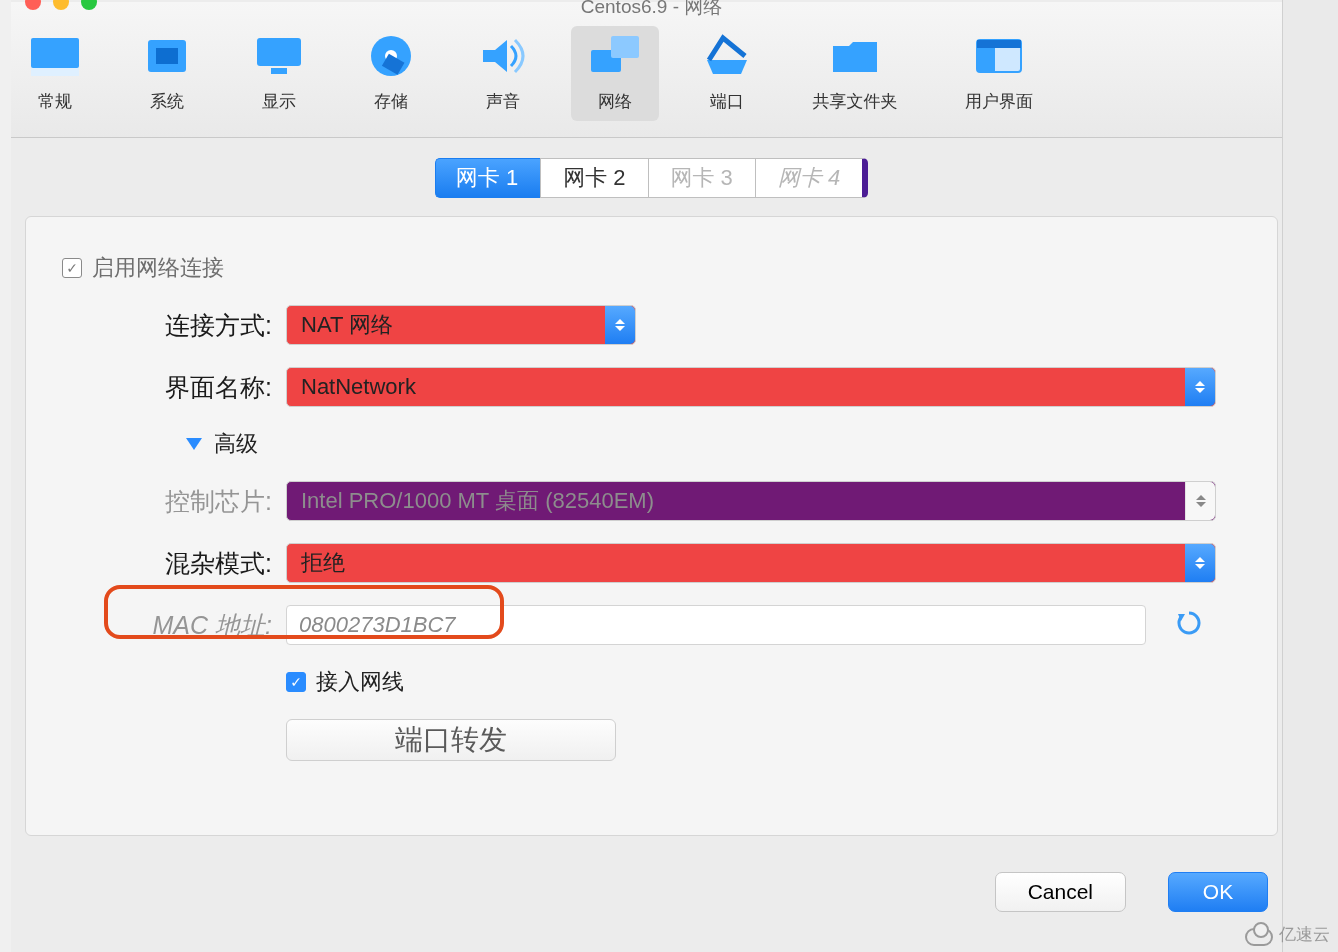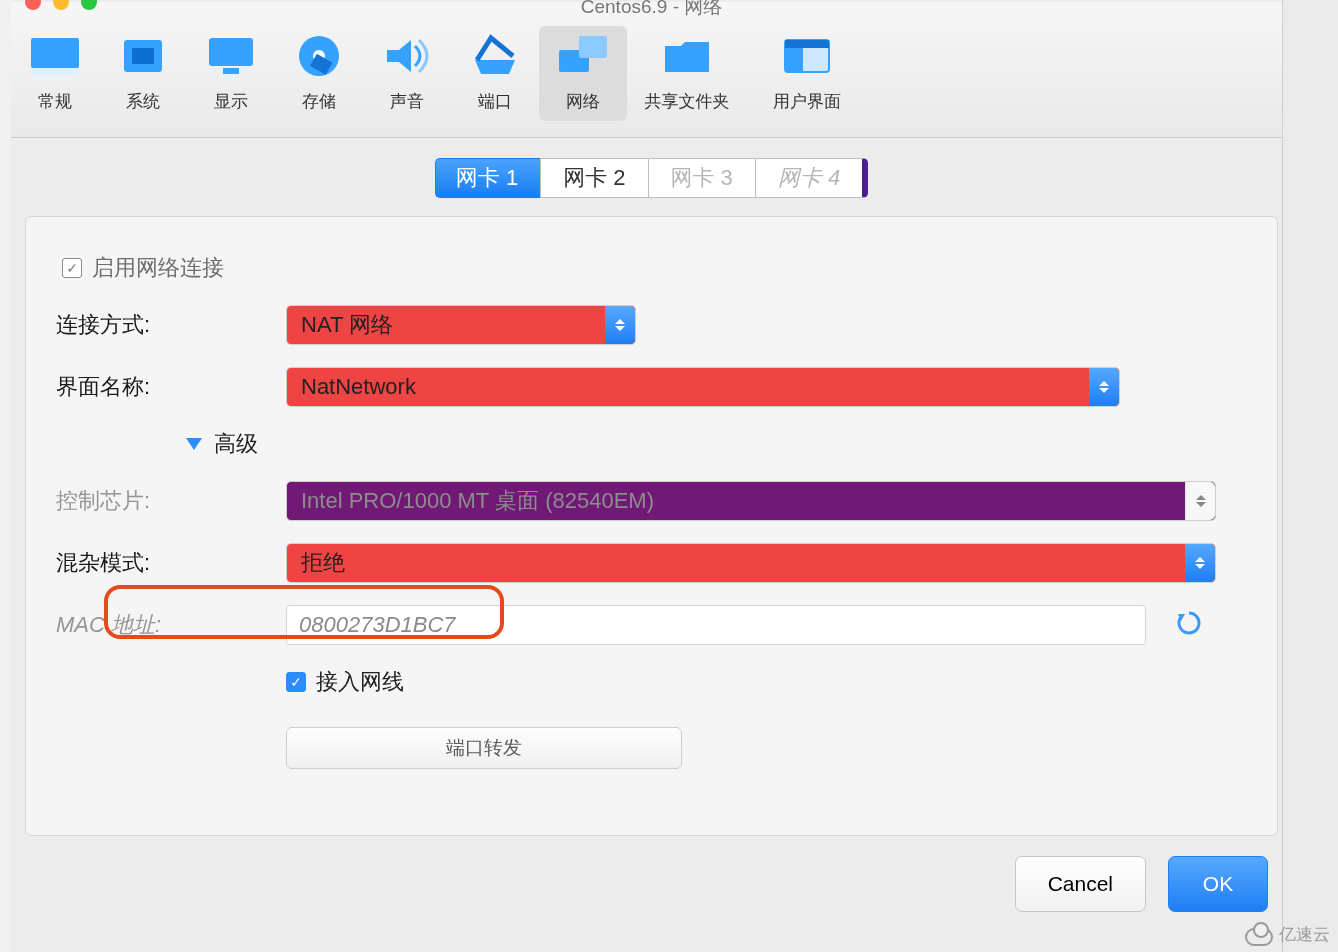--- a/index.html
+++ b/index.html
@@ -33,20 +33,21 @@
     }
     .traffic { position: absolute; left: 14px; top: -6px; display:flex; gap:12px;}
     .tdot { width:16px; height:16px; border-radius:50%; }
     .toolbar {
       display: flex;
       align-items: flex-start;
       padding: 24px 8px 0 0;
       height: 136px;
       background: linear-gradient(#f6f6f6, #e9e9e9);
       border-bottom: 1px solid #c9c9c9;
+      gap: 24px;
     }
     .toolbar-item {
       width: 88px;
       text-align: center;
       font-size: 17px;
       color: #333;
       cursor: default;
       padding: 4px 0 8px 0;
       border-radius: 6px;
     }
@@ -76,21 +77,22 @@
       margin: 0 14px;
       background: #f5f5f5;
       border:1px solid #d6d6d6;
       border-radius:6px;
       padding: 36px 30px 30px 30px;
       min-height: 620px;
     }
     .row { display:flex; align-items:center; margin-bottom: 22px; }
     .row .label {
       width: 230px;
-      font-size: 22px;
+      text-align:right;
+      font-size: 25px;
       color:#1a1a1a;
       padding-right: 14px;
     }
     .row .label.disabled { color:#959595; }
     .row .field { flex:1; display:flex; align-items:center; }
     .checkbox {
       width:20px; height:20px; border:1px solid #8a8a8a; border-radius:3px;
       display:inline-flex; align-items:center; justify-content:center;
       background:#fff; margin-right:10px; font-size:14px; color:#7a7a7a;
     }
@@ -129,32 +131,33 @@
       position:absolute; left:93px; top:585px; width:400px; height:54px;
       pointer-events:none;
     }
     .textfield {
       background:#fff; border:1px solid #d4d4d4; border-radius:4px;
       height:40px; padding:0 12px; font-size:22px; color:#8a8a8a;
       display:flex; align-items:center; width:860px;
     }
     .refresh-icon { margin-left:30px; }
     .portfwd-btn {
-      width:396px; height:42px; border:1px solid #cfcfcf; border-radius:6px;
+      width:330px; height:42px; border:1px solid #cfcfcf; border-radius:6px;
       background: linear-gradient(#fdfdfd,#f0f0f0);
-      font-size:19px; color:#5a5a5a;margin-top:8px;
+      font-size:28px; color:#5a5a5a;
     }
     .footer {
       position:absolute; right:24px; bottom:40px; display:flex; gap:22px;
     }
     .btn {
-      min-width:100px; height:56px; border-radius:7px;
+      min-width:100px; height:40px; border-radius:7px;
       font-size:21px; border:1px solid #c5c5c5;
       background: linear-gradient(#ffffff,#f1f1f1);
       padding:0 32px;
+      margin-left:20px;
     }
     .btn.primary {
       background: linear-gradient(#56a9ff,#1f7ef3);
       border-color:#1f7ef3; color:#fff;
     }
     .watermark {
       position:absolute; right:8px; bottom:6px; color:#9a9a9a; font-size:17px;
       display:flex; align-items:flex-end; gap:6px;
     }
     .watermark .cloud {
@@ -224,37 +227,37 @@
     <div class="toolbar-item">
       <div class="ticon">
         <svg width="52" height="44">
             <polygon points="6,16 18,16 30,6 30,38 18,28 6,28" fill="#35a2ff"></polygon>
             <path d="M34 12 Q44 22 34 32" stroke="#35a2ff" stroke-width="3" fill="none"></path>
             <path d="M38 6 Q54 22 38 38" stroke="#89c9ff" stroke-width="3" fill="none"></path>
           </svg>
       </div>
       <div>声音</div>
     </div>
+    <div class="toolbar-item active">
+      <div class="ticon">
+        <svg width="56" height="48">
+            <rect x="4" y="18" width="30" height="22" rx="2" fill="#35a2ff"></rect>
+            <rect x="24" y="4" width="28" height="22" rx="2" fill="#8cc9ff"></rect>
+          </svg>
+      </div>
+      <div>网络</div>
+    </div>
     <div class="toolbar-item">
       <div class="ticon">
         <svg width="52" height="48">
             <polygon points="6,28 46,28 40,42 12,42" fill="#35a2ff"></polygon>
             <path d="M8 28 L22 6 L44 24" stroke="#1573d6" stroke-width="5" fill="none"></path>
           </svg>
       </div>
       <div>端口</div>
-    </div>
-    <div class="toolbar-item active">
-      <div class="ticon">
-        <svg width="56" height="48">
-            <rect x="4" y="18" width="30" height="22" rx="2" fill="#35a2ff"></rect>
-            <rect x="24" y="4" width="28" height="22" rx="2" fill="#8cc9ff"></rect>
-          </svg>
-      </div>
-      <div>网络</div>
     </div>
     <div class="toolbar-item wide">
       <div class="ticon">
         <svg width="52" height="44">
             <path d="M4 12 L20 12 L24 8 L48 8 L48 38 L4 38 Z" fill="#35a2ff"></path>
           </svg>
       </div>
       <div>共享文件夹</div>
     </div>
     <div class="toolbar-item wide">
@@ -293,21 +296,21 @@
                 <div class="arr up"></div>
                 <div class="arr dn"></div>
               </div>
           </div>
         </div>
       </div>
 
       <div class="row">
         <div class="label">界面名称:</div>
         <div class="field">
-          <div class="select" style="width:834px">
+          <div class="select" style="width:930px">
             <span>NatNetwork</span>
             <div class="step">
                 <div class="arr up"></div>
                 <div class="arr dn"></div>
               </div>
           </div>
         </div>
       </div>
 
       <div class="row">

